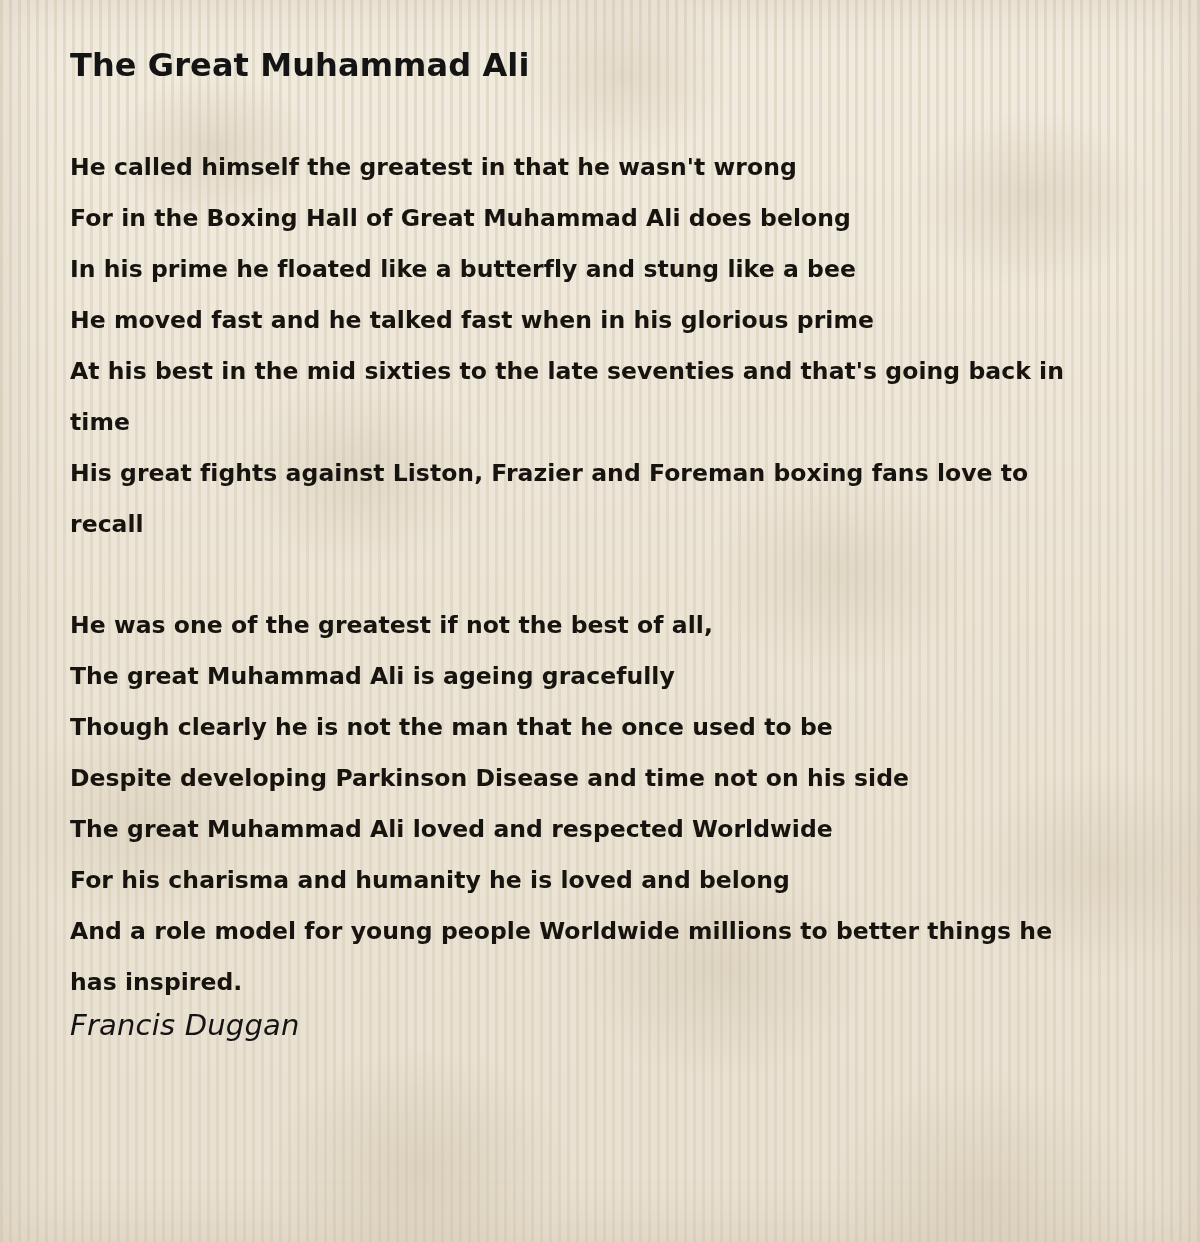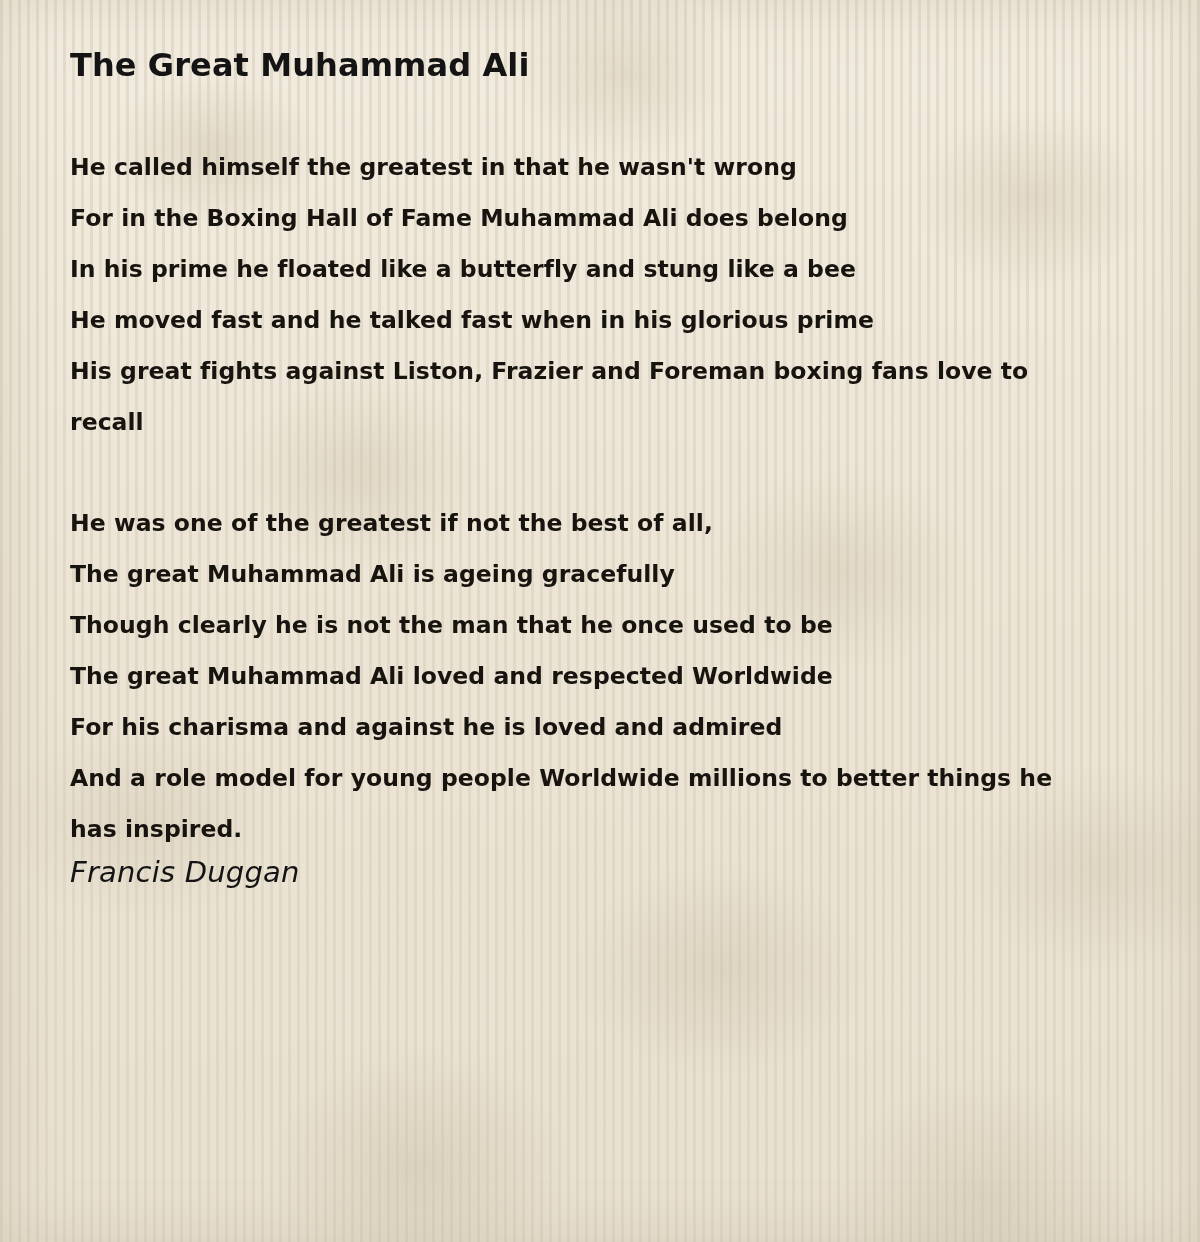--- a/index.html
+++ b/index.html
@@ -97,32 +97,34 @@
   <div class="paper-edge"></div>
 
   <div class="content">
 
     <h1 class="poem-title">The Great Muhammad Ali</h1>
 
     <div class="poem-body">
 
       <div class="stanza">
         <div class="poem-line">He called himself the greatest in that he wasn't wrong</div>
-        <div class="poem-line">For in the Boxing Hall of Fame Muhammad Ali does belong</div>
+        <div class="poem-line">For in the Boxing Hall of Great Muhammad Ali does belong</div>
         <div class="poem-line">In his prime he floated like a butterfly and stung like a bee</div>
         <div class="poem-line">He moved fast and he talked fast when in his glorious prime</div>
+        <div class="poem-line">At his best in the mid sixties to the late seventies and that's going back in time</div>
         <div class="poem-line">His great fights against Liston, Frazier and Foreman boxing fans love to recall</div>
       </div>
 
       <div class="stanza">
         <div class="poem-line">He was one of the greatest if not the best of all,</div>
         <div class="poem-line">The great Muhammad Ali is ageing gracefully</div>
         <div class="poem-line">Though clearly he is not the man that he once used to be</div>
+        <div class="poem-line">Despite developing Parkinson Disease and time not on his side</div>
         <div class="poem-line">The great Muhammad Ali loved and respected Worldwide</div>
-        <div class="poem-line">For his charisma and against he is loved and admired</div>
+        <div class="poem-line">For his charisma and humanity he is loved and belong</div>
         <div class="poem-line">And a role model for young people Worldwide millions to better things he has inspired.</div>
       </div>
 
     </div>
 
     <div class="author">Francis Duggan</div>
 
   </div>
 </div>
 

